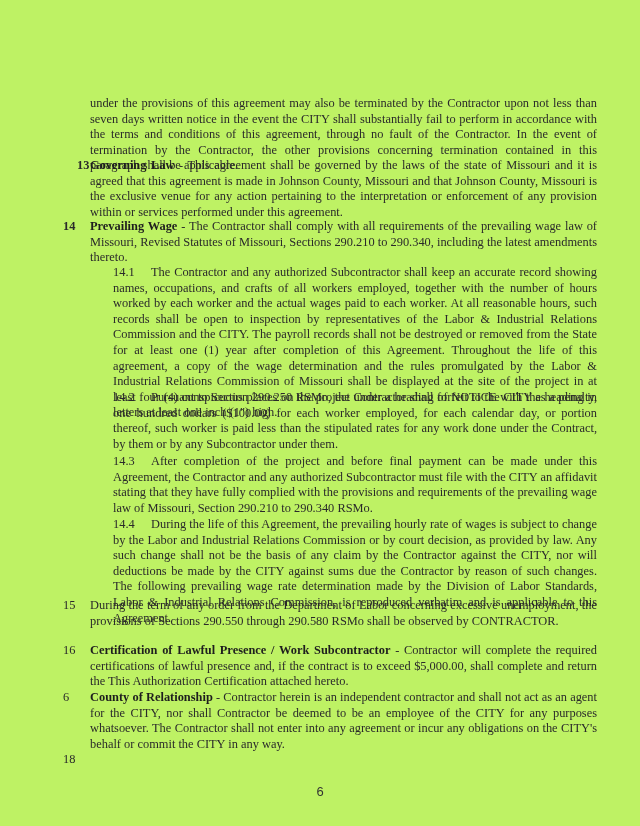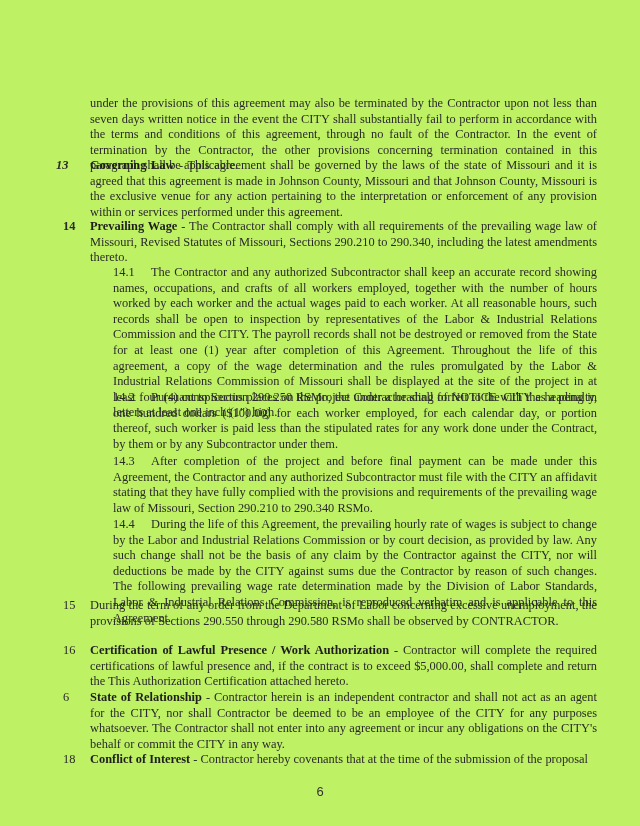--- a/index.html
+++ b/index.html
@@ -23,21 +23,21 @@
   .footer-page { position: absolute; left: 0; width: 640px; top: 784px; text-align: center;
     font-family: "Liberation Sans", "DejaVu Sans", sans-serif; font-size: 13px; color: #333; }
 </style>
 </head>
 <body>
 
 <div class="page">
 
   <p class="para intro" style="margin:0;">under the provisions of this agreement may also be terminated by the Contractor upon not less than seven days written notice in the event the CITY shall substantially fail to perform in accordance with the terms and conditions of this agreement, through no fault of the Contractor. In the event of termination by the Contractor, the other provisions concerning termination contained in this paragraph shall be applicable.</p>
 
-  <span class="num" style="left:56px; top:158px;font-style:italic;">13</span>
+  <span class="num" style="left:77px; top:158px;">13</span>
   <div class="sec" style="top:158px;">
     <span class="title">Governing Law</span><span> - </span><span>This agreement shall be governed by the laws of the state of Missouri and it is agreed that this agreement is made in Johnson County, Missouri and that Johnson County, Missouri is the exclusive venue for any action pertaining to the interpretation or enforcement of any provision within or services performed under this agreement.</span>
   </div>
 
   <span class="num" style="left:63px; top:219px;">14</span>
   <div class="sec" style="top:219px;">
     <span class="title">Prevailing Wage</span><span> - </span><span>The Contractor shall comply  with all requirements of the prevailing wage law of Missouri, Revised Statutes of Missouri, Sections 290.210 to 290.340, including the latest amendments thereto.</span>
   </div>
 
   <div class="sub" style="top:265px;">
@@ -56,27 +56,24 @@
     <span class="subnum">14.4</span><span>During the life of this Agreement, the prevailing hourly rate of wages is subject to change by the Labor and Industrial Relations Commission or by court decision, as provided by law. Any such change shall not be the basis of any claim by the Contractor against the CITY, nor will deductions be made by the CITY against sums due the Contractor by reason of such changes. The following prevailing wage rate determination made by the Division of Labor Standards, Labor &amp; Industrial Relations Commission, is reproduced verbatim and is applicable to this Agreement.</span>
   </div>
 
   <span class="num plain" style="left:63px; top:598px;">15</span>
   <div class="sec" style="top:598px;">
     <span>During the term of any order from the Department of Labor concerning excessive unemployment, the provisions of Sections 290.550 through 290.580 RSMo shall be observed by CONTRACTOR.</span>
   </div>
 
   <span class="num plain" style="left:63px; top:643px;">16</span>
   <div class="sec" style="top:643px;">
-    <span class="title">Certification of Lawful Presence / Work Authorization</span><span> -  </span><span>Contractor will complete the required certifications of lawful presence and, if the contract is to exceed $5,000.00, shall complete and return the This Authorization Certification attached hereto.</span>
+    <span class="title">Certification of Lawful Presence / Work Subcontractor</span><span> -  </span><span>Contractor will complete the required certifications of lawful presence and, if the contract is to exceed $5,000.00, shall complete and return the This Authorization Certification attached hereto.</span>
   </div>
 
   <span class="num plain" style="left:63px; top:690px;">6</span>
   <div class="sec" style="top:690px;">
-    <span class="title">State of Relationship</span><span> -  </span><span>Contractor herein is an independent contractor and shall not act as an agent for the CITY, nor shall Contractor be deemed to be an employee of the CITY for any purposes whatsoever. The Contractor shall not enter into any agreement or incur any obligations on the CITY's behalf or commit the CITY in any way.</span>
+    <span class="title">County of Relationship</span><span> -  </span><span>Contractor herein is an independent contractor and shall not act as an agent for the CITY, nor shall Contractor be deemed to be an employee of the CITY for any purposes whatsoever. The Contractor shall not enter into any agreement or incur any obligations on the CITY's behalf or commit the CITY in any way.</span>
   </div>
 
   <span class="num plain" style="left:63px; top:752px;">18</span>
-  <div class="sec" style="top:752px; text-align:left;">
-    <span class="title">Conflict of Interest</span><span> - </span><span>Contractor hereby covenants that at the time of the submission of the proposal</span>
-  </div>
 
   <div class="footer-page">6</div>
 </div>
 
 </body></html>

